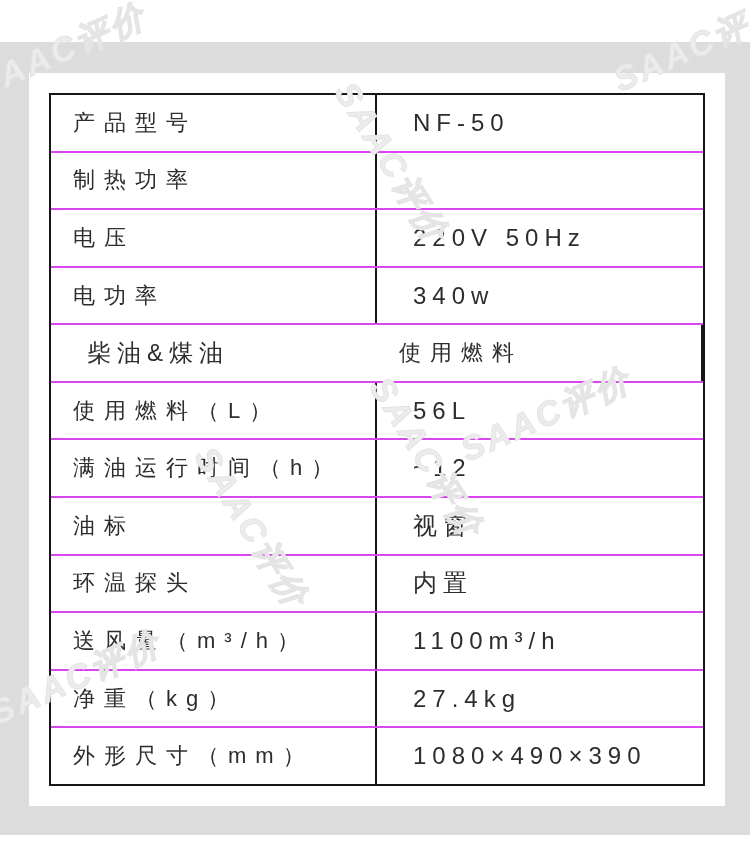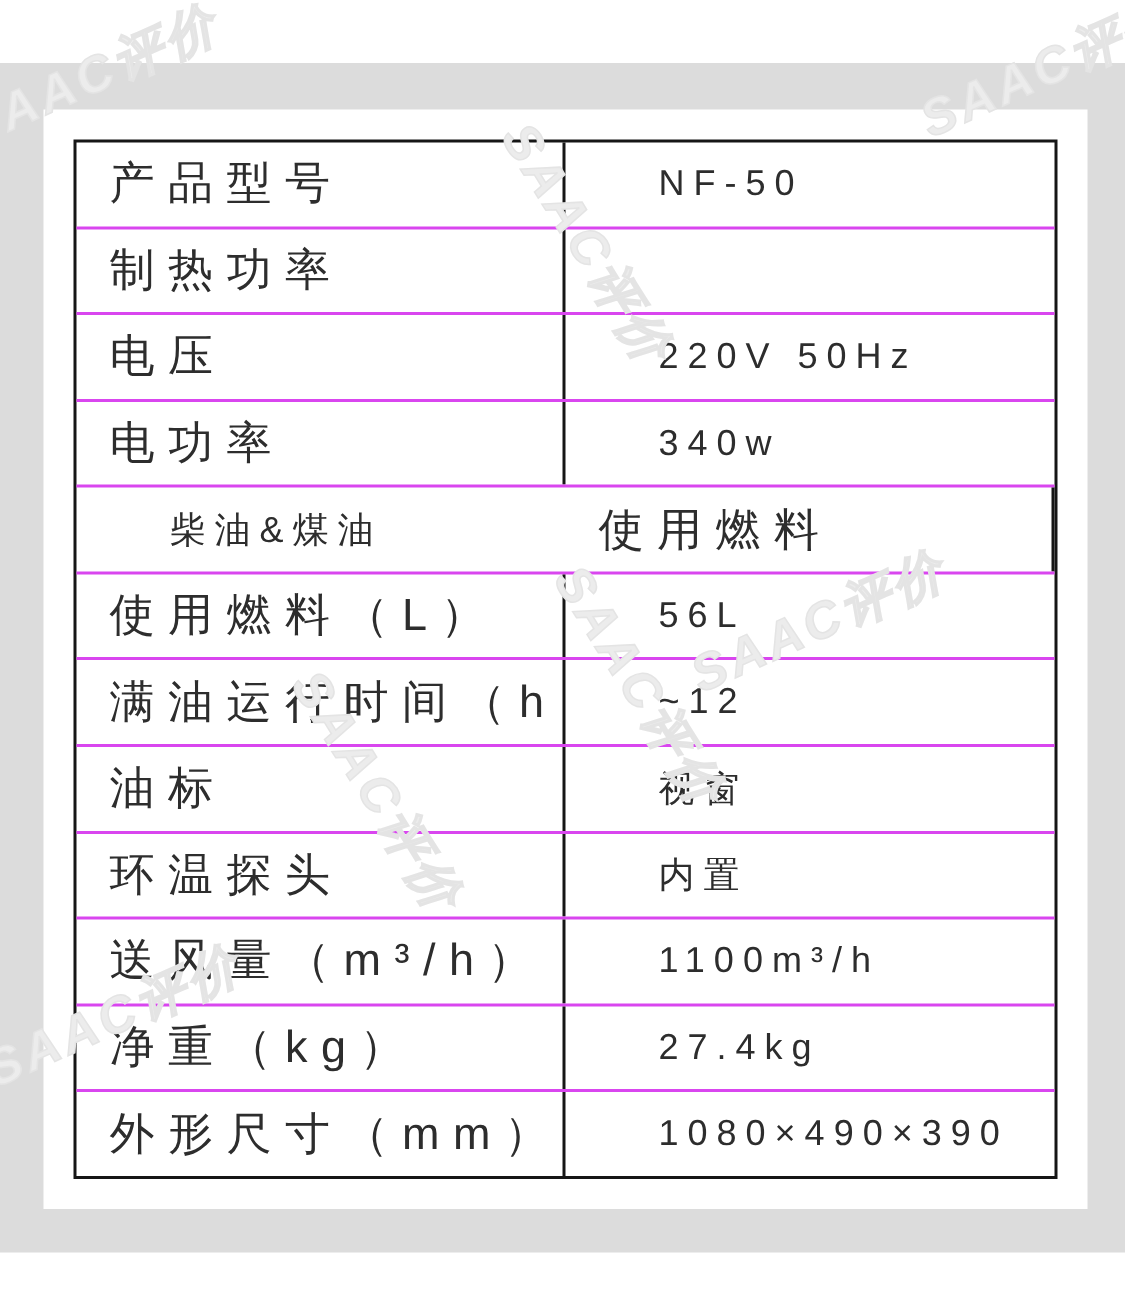--- a/index.html
+++ b/index.html
@@ -38,27 +38,27 @@
     display: flex;
     align-items: center;
     color: #2d2d2d;
     overflow: hidden;
     white-space: nowrap;
   }
   .cell.label {
     width: 50%;
     border-right: 2px solid #161616;
     padding-left: 22px;
-    font-size: 30px;
+    font-size: 22px;
     letter-spacing: 9px;
     font-weight: 500;
   }
   .cell.value {
     width: 50%;
-    padding-left: 62px;
+    padding-left: 36px;
     font-size: 24px;
     letter-spacing: 6px;
     font-weight: 500;
   }
   .wm-layer {
     position: absolute;
     left: 0; top: 0; right: 0; bottom: 0;
     pointer-events: none;
     overflow: hidden;
     z-index: 5;

